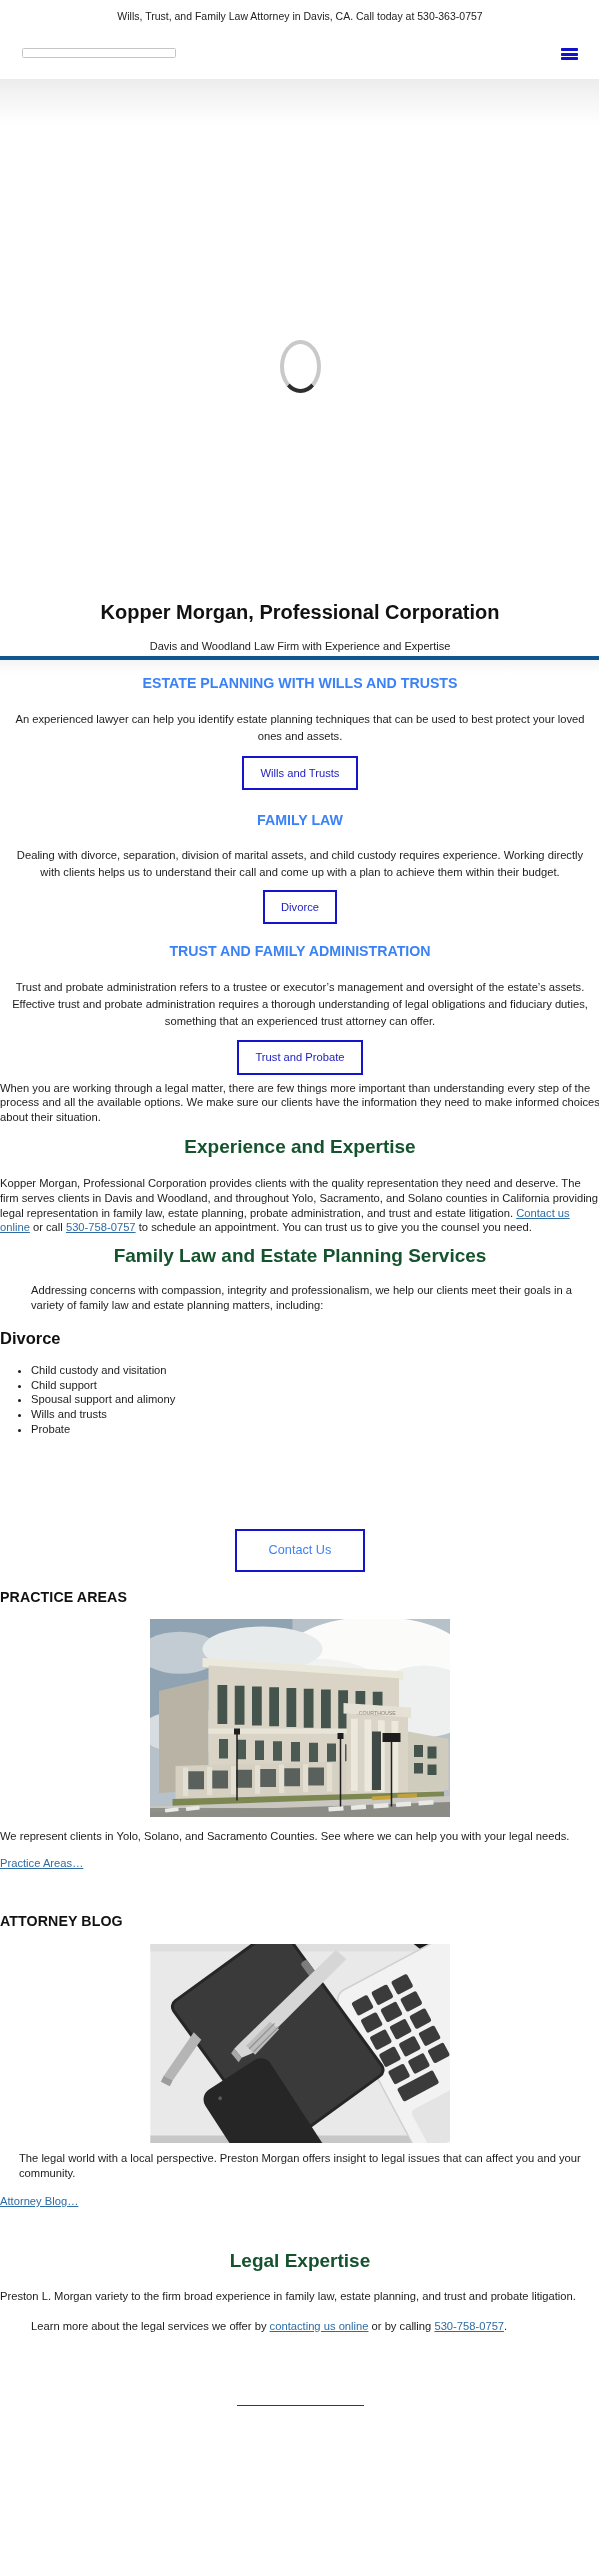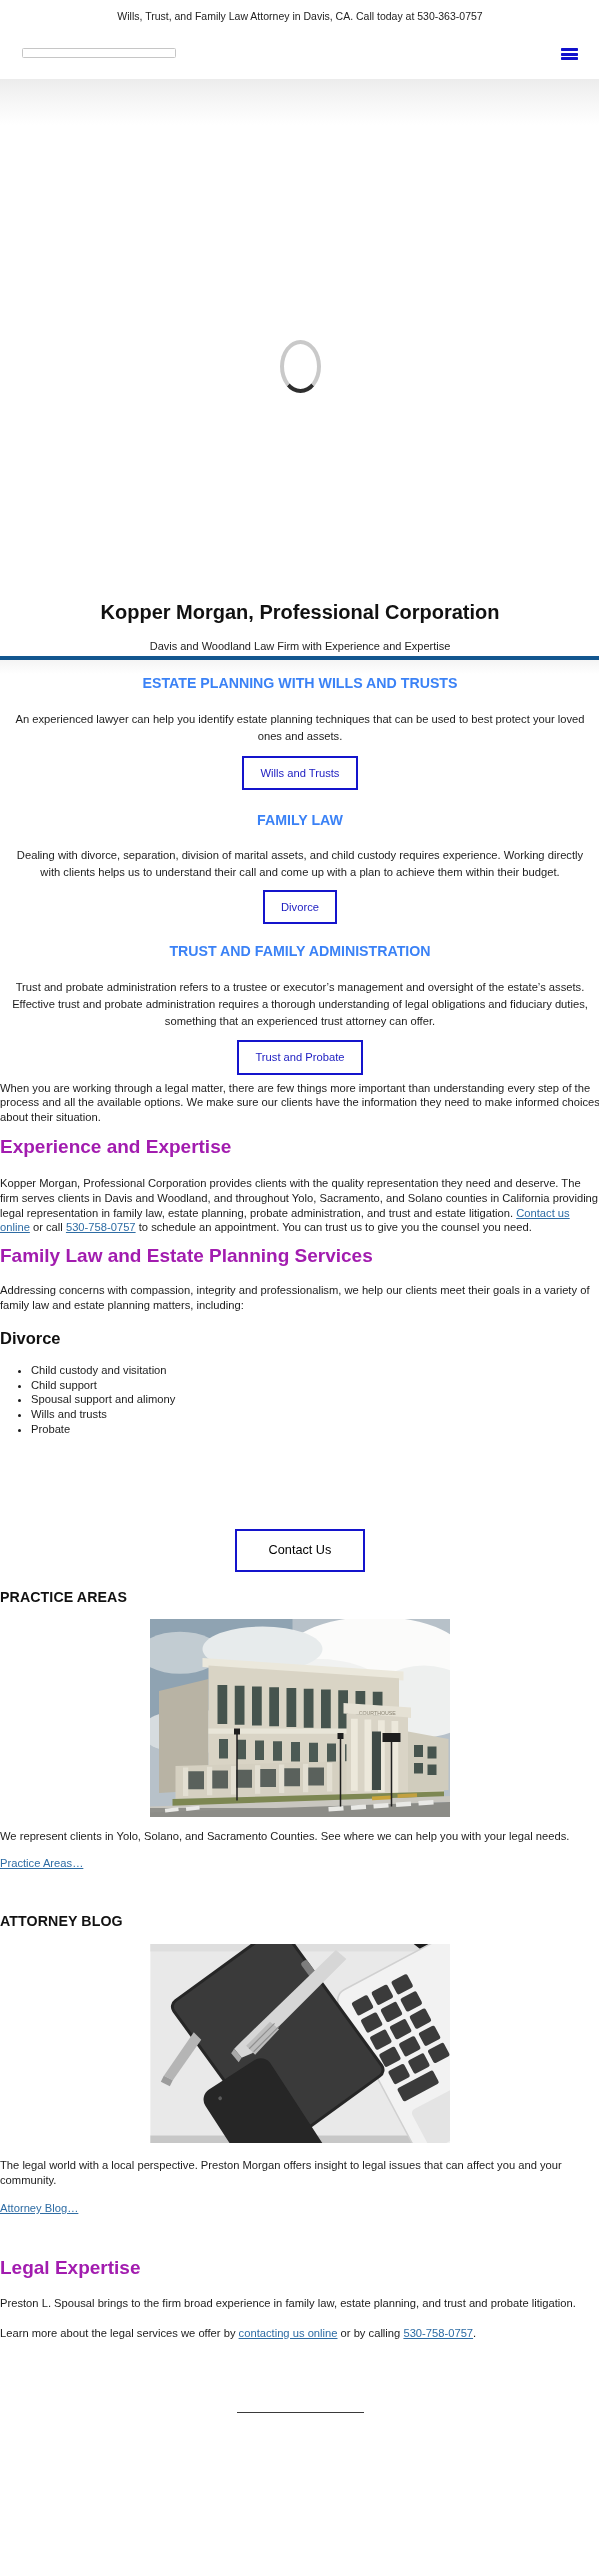--- a/index.html
+++ b/index.html
@@ -38,31 +38,31 @@
   .p-center{margin:19.5px 7.5px 0 7.5px; text-align:center; font-size:11.2px; line-height:17px;}
   .btn{
     display:block; margin:10.5px auto 0 auto; width:fit-content;
     background:#fff; border:2.2px solid #1414cc; color:#1b1bc0;
     font-size:11.2px; line-height:14.2px; padding:8.2px 16.5px; cursor:pointer;
     font-family:"Liberation Sans","DejaVu Sans",sans-serif;
   }
   .btn.mt12{margin-top:9px;} .btn.mt13{margin-top:9.7px;}
   .btn-contact{
     display:block; margin:93px auto 0 auto; width:fit-content;
-    background:#fff; border:2.2px solid #1414cc; color:#000000;
+    background:#fff; border:2.2px solid #1414cc; color:#3b82f6;
     font-size:12.7px; line-height:15px; padding:12px 31.5px; cursor:pointer;
     font-family:"Liberation Sans","DejaVu Sans",sans-serif;
   }
   
   .p-left{margin:6px 0 0 0; font-size:11.2px; line-height:14.6px; text-align:left;}
-  h2.h2{margin:12px 0 0 0; font-size:19px; line-height:22px; font-weight:bold; color:#a21caf;}
+  h2.h2{margin:12px 0 0 0; font-size:19px; line-height:22px; font-weight:bold; color:#14532d;text-align:center;}
   h2.h2.mt14{margin-top:10.5px;}
   .p-body{margin:18px 0 0 0; font-size:11.2px; line-height:14.6px;}
-  .p-body.mt21{margin-top:15.7px;} .p-body.mt22{margin-top:16.5px;}
-  .p-body.mt15{margin-top:11.2px;} .p-body.mt16{margin-top:15px;}
+  .p-body.mt21{margin-top:15.7px;padding-left:31px;} .p-body.mt22{margin-top:16.5px;}
+  .p-body.mt15{margin-top:11.2px;} .p-body.mt16{margin-top:8px;padding-left:19px;}
   h3.h3{margin:16.5px 0 0 0; font-size:16.5px; line-height:19.5px; font-weight:bold; color:#111;}
   ul.bullets{margin:15px 0 0 0; padding-left:31px; font-size:11.2px; line-height:14.6px;}
   ul.bullets li{margin:0;}
   .h4{margin:16.5px 0 0 0; font-size:14.2px; line-height:16.5px; font-weight:bold; color:#111; letter-spacing:0.1px;}
   .h4.mt56{margin-top:42px;}
   .photo-wrap{margin-top:14.2px; text-align:center;}
   .photo-wrap.mt20{margin-top:15px;}
   .photo-wrap svg{display:inline-block; vertical-align:top;}
   a.textlink{color:#2e6ca4; text-decoration:underline; cursor:pointer;}
   .link-p{margin:12.7px 0 0 0; font-size:11.2px; line-height:15px;}
@@ -293,18 +293,18 @@
       <rect x="96" y="162" width="104" height="196" rx="16" fill="#262626"></rect>
       <circle cx="118" cy="180" r="2.5" fill="#5a5a5a"></circle>
       <circle cx="178" cy="336" r="7" fill="#3a3a3a"></circle>
     </g>
   </svg>
 </div>
 <p class="p-body mt16">The legal world with a local perspective. Preston Morgan offers insight to legal issues that can affect you and your community.</p>
 <p class="link-p mt18"><a class="textlink">Attorney Blog…</a></p>
 
 <h2 class="h2 mt55">Legal Expertise</h2>
-<p class="p-body mt22">Preston L. Spousal brings to the firm broad experience in family law, estate planning, and trust and probate litigation.</p>
+<p class="p-body mt22">Preston L. Morgan variety to the firm broad experience in family law, estate planning, and trust and probate litigation.</p>
 <p class="p-body mt21"><span>Learn more about the legal services we offer by </span><a class="textlink">contacting us online</a><span> or by calling </span><a class="textlink">530-758-0757</a><span>.</span></p>
 
 <hr class="end-rule">
 <div class="bottom-spacer"></div>
 
 
 </body></html>

